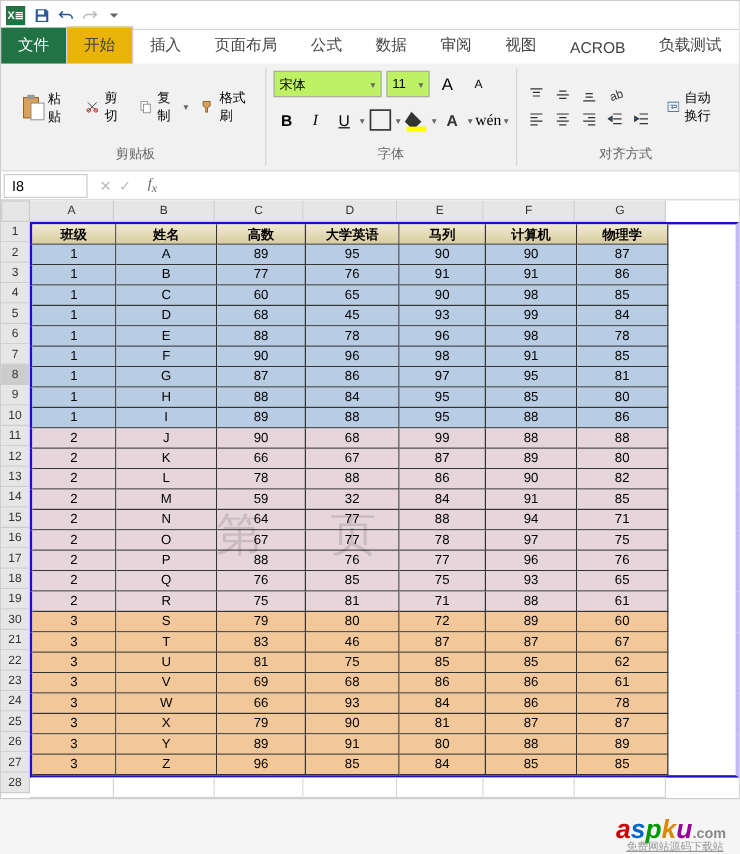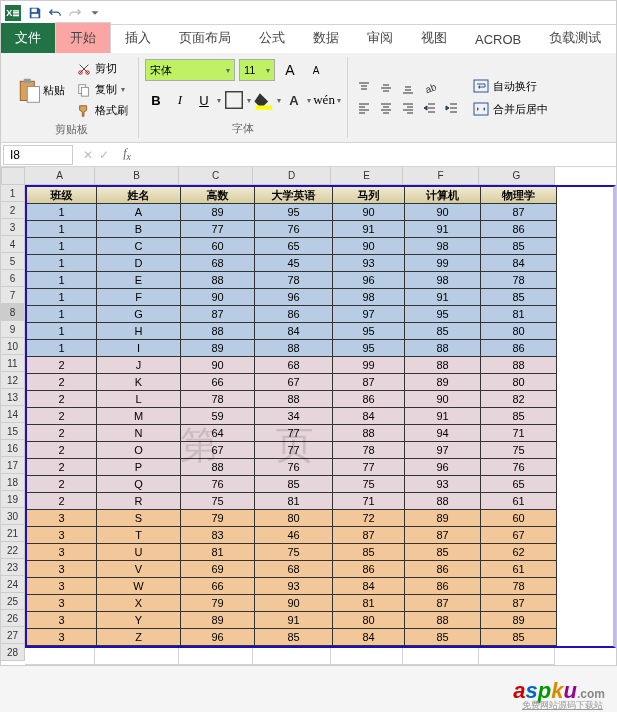--- a/index.html
+++ b/index.html
@@ -9,31 +9,31 @@
 
 .titlebar { background: #fff; height: 24px; display: flex; align-items: center; padding: 2px 4px; border-bottom: 1px solid #d4d4d4; }
 .excel-icon { width: 16px; height: 16px; background: #217346; color: #fff; font-size: 9px; font-weight: bold; display: flex; align-items: center; justify-content: center; margin-right: 4px; }
 .qat-btn { width: 20px; height: 20px; display: flex; align-items: center; justify-content: center; cursor: pointer; color: #444; }
 .qat-btn svg { width: 14px; height: 14px; }
 
 
 .ribbon-tabs { display: flex; background: #fff; height: 28px; align-items: flex-end; }
 .file-tab { background: #217346; color: #fff; padding: 6px 14px; font-size: 13px; }
 .tab { padding: 6px 14px; font-size: 13px; color: #444; cursor: pointer; }
-.tab.active { background: #fca5a5; border: 1px solid #d4d4d4; border-bottom: none; }
+.tab.active { background: #eab308; border: 1px solid #d4d4d4; border-bottom: none; }
 
 
 .ribbon-body { background: #f1f1f1; border-bottom: 1px solid #d4d4d4; padding: 4px; display: flex; height: 90px; }
 .ribbon-group { border-right: 1px solid #d4d4d4; padding: 2px 6px; display: flex; flex-direction: column; }
 .group-content { flex: 1; display: flex; align-items: center; gap: 4px; }
 .group-label { text-align: center; font-size: 11px; color: #666; padding-top: 2px; }
 .big-btn { display: flex; flex-direction: row; align-items: center; padding: 4px; cursor: pointer; }
 .big-btn svg { width: 28px; height: 28px; }
 .big-btn-label { font-size: 11px; margin-top: 2px; }
-.small-btns { display: flex; flex-direction: column; gap: 2px; }
+.small-btns { display: flex; flex-direction: row; gap: 2px; }
 .small-btn { display: flex; align-items: center; gap: 4px; padding: 2px 4px; cursor: pointer; font-size: 11px; }
 .small-btn svg { width: 14px; height: 14px; }
 .font-row { display: flex; gap: 4px; align-items: center; margin-bottom: 4px; }
 .font-select { border: 1px solid #ababab; background: #bef264; padding: 2px 4px; font-size: 11px; height: 22px; display: flex; align-items: center; }
 .font-select.name { width: 90px; }
 .font-select.size { width: 36px; }
 .fmt-row { display: flex; gap: 2px; align-items: center; }
 .fmt-btn { width: 22px; height: 22px; display: flex; align-items: center; justify-content: center; cursor: pointer; font-size: 13px; }
 .fmt-btn.bold { font-weight: bold; }
 .fmt-btn.italic { font-style: italic; font-family: serif; }
@@ -299,29 +299,23 @@
         </div>
         <div class="align-col">
           <div class="wrap-btn">
                 <svg viewBox="0 0 16 14">
                   <rect x="1" y="1" width="14" height="12" fill="none" stroke="#2a579a"></rect>
                   <path stroke="#2a579a" fill="none" d="M4 5h8v3H7"></path>
                   <path fill="#2a579a" d="M7 6l-2 2 2 2z"></path>
                 </svg>
                 <span>自动换行</span>
               </div>
-          <div class="wrap-btn">
-                <svg viewBox="0 0 16 14">
-                  <rect x="1" y="1" width="14" height="12" fill="none" stroke="#2a579a"></rect>
-                  <path fill="#2a579a" d="M4 5l2 2-2 2zM12 5l-2 2 2 2z"></path>
-                </svg>
-                <span>合并后居中</span>
-              </div>
         </div>
       </div>
+      <div class="group-label">对齐方式</div>
     </div>
   </div>
 
   <div class="formula-area">
     <input class="name-box" value="I8" style="">
     <div class="fx-btns">
       <span>✕</span>
       <span>✓</span>
     </div>
     <span class="fx-label">f<sub>x</sub></span>
@@ -485,21 +479,21 @@
               <div class="cell cw-c">78</div>
               <div class="cell cw-d">88</div>
               <div class="cell cw-e">86</div>
               <div class="cell cw-f">90</div>
               <div class="cell cw-g">82</div>
             </div>
             <div class="data-row g2 data-border">
               <div class="cell cw-a">2</div>
               <div class="cell cw-b">M</div>
               <div class="cell cw-c">59</div>
-              <div class="cell cw-d">34</div>
+              <div class="cell cw-d">32</div>
               <div class="cell cw-e">84</div>
               <div class="cell cw-f">91</div>
               <div class="cell cw-g">85</div>
             </div>
             <div class="data-row g2 data-border">
               <div class="cell cw-a">2</div>
               <div class="cell cw-b">N</div>
               <div class="cell cw-c">64</div>
               <div class="cell cw-d">77</div>
               <div class="cell cw-e">88</div>

